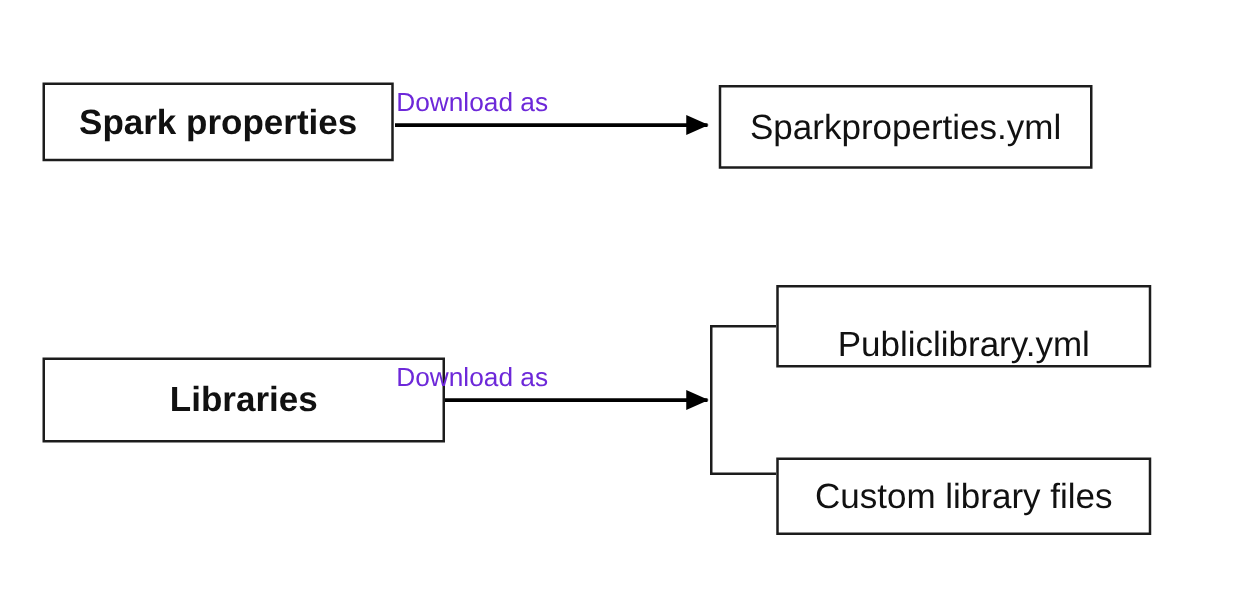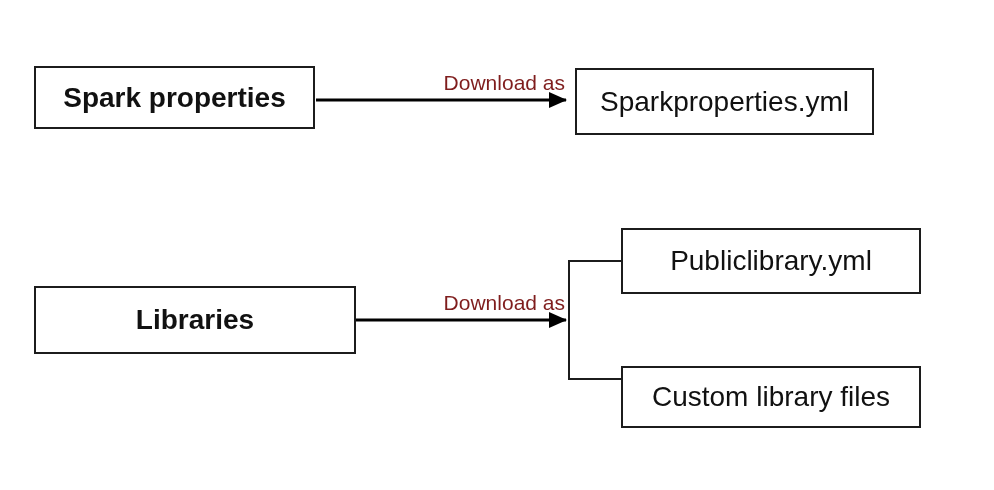--- a/index.html
+++ b/index.html
@@ -32,28 +32,28 @@
     align-items: center;
     justify-content: center;
     font-size: 28px;
     color: #111111;
     white-space: nowrap;
   }
   .node.bold { font-weight: bold; }
   #n-spark   { left: 34px;  top: 66px;  width: 281px; height: 63px; }
   #n-sparkyml{ left: 575px; top: 68px;  width: 299px; height: 67px; }
   #n-lib     { left: 34px;  top: 286px; width: 322px; height: 68px; }
-  #n-publib  { left: 621px; top: 228px; width: 300px; height: 66px; }
+  #n-publib  { left: 621px; top: 228px; width: 300px; height: 66px; align-items: flex-end; }
   #n-custom  { left: 621px; top: 342px; width: 300px; height: 62px; margin-top: 24px; }
   .edge-label {
     position: absolute;
     font-size: 21px;
     line-height: 25px;
-    color: #7f1d1d;
-    text-align: right;
+    color: #6d28d9;
+    text-align: left;
     white-space: nowrap;
   }
   #el1 { left: 317px; top: 70px;  width: 248px; }
   #el2 { left: 317px; top: 290px; width: 248px; }
 </style>
 </head>
 <body>
 
 <div class="canvas">
 

